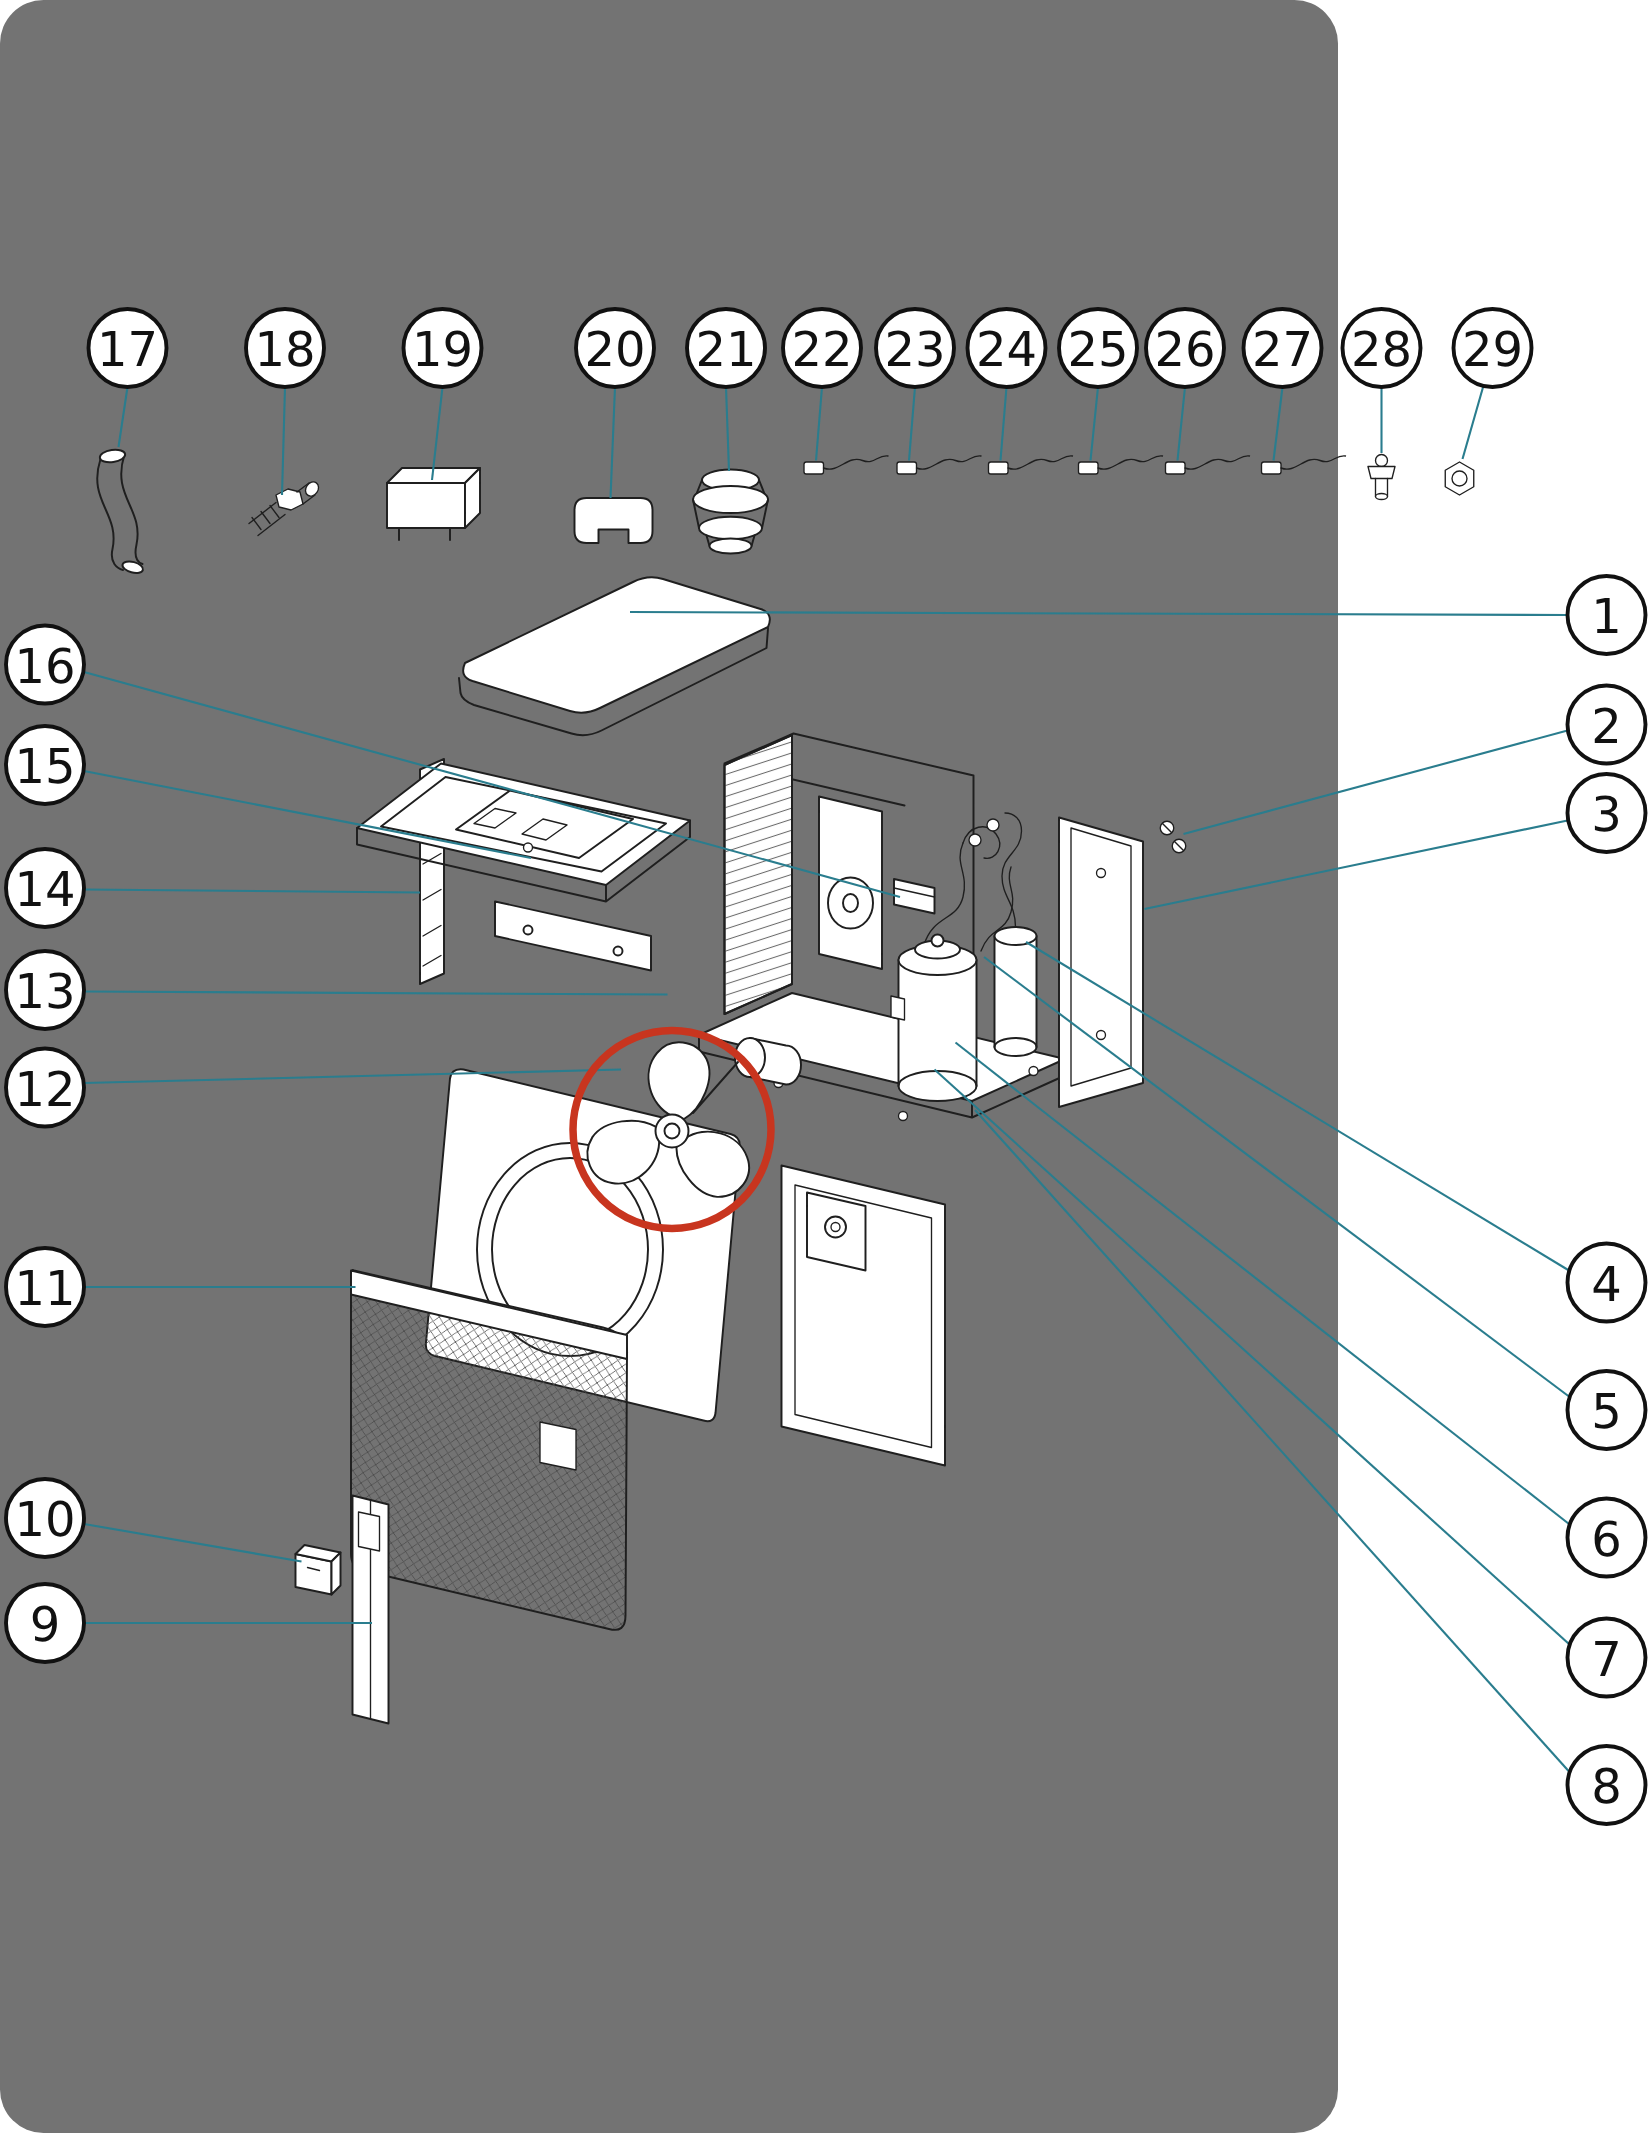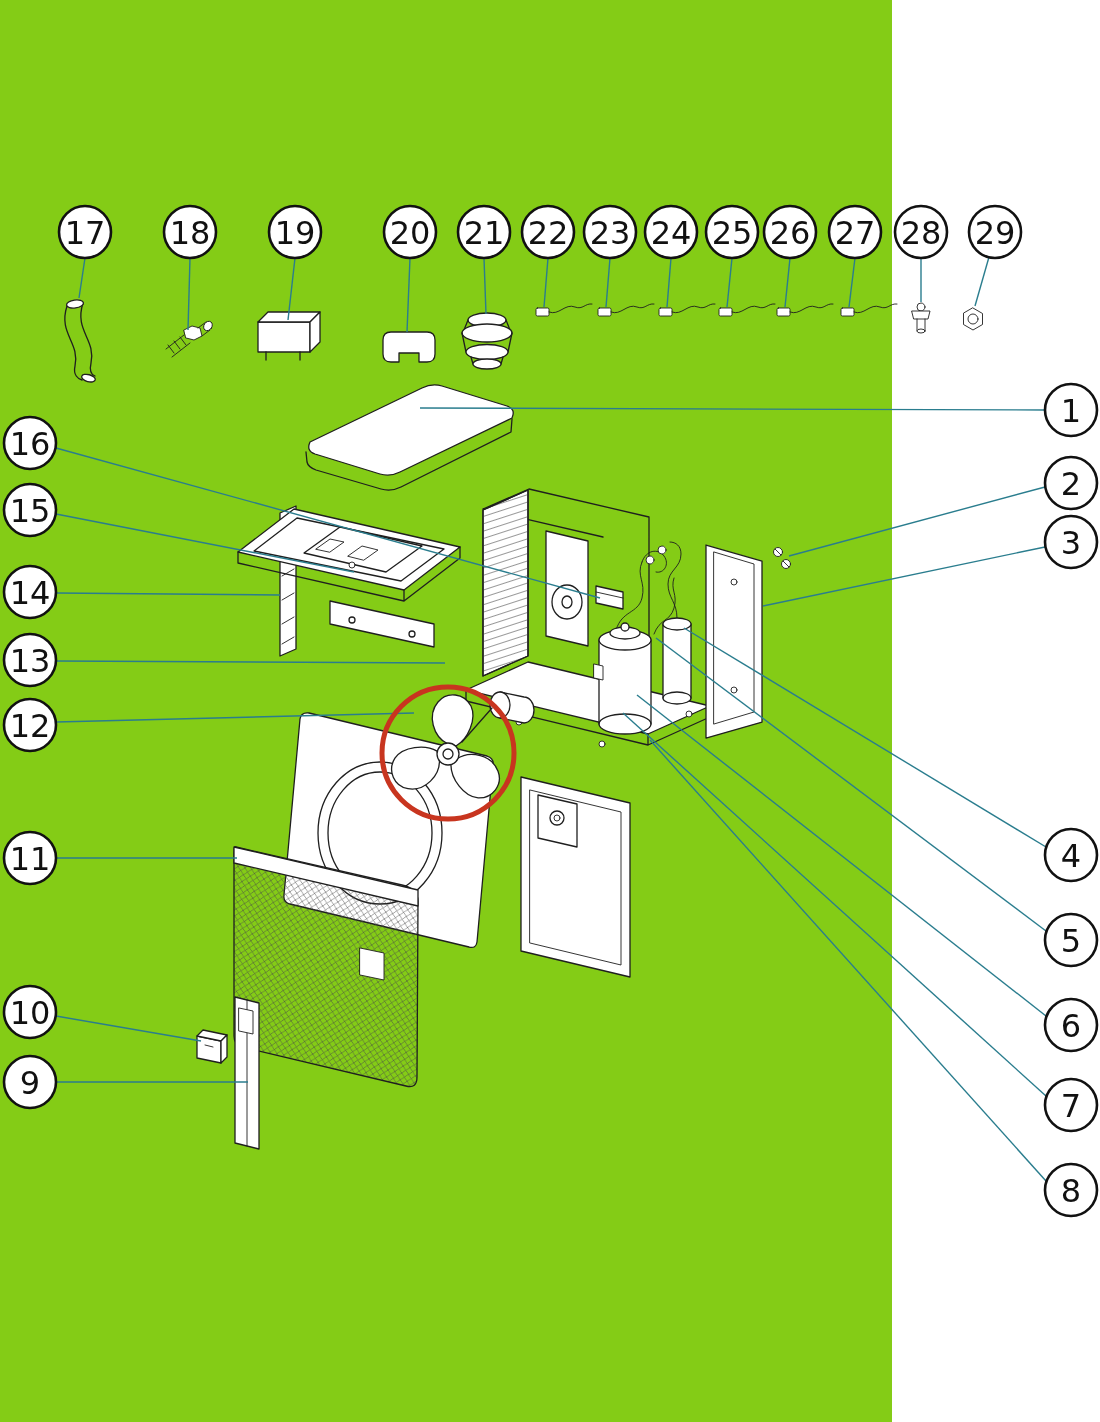--- a/index.html
+++ b/index.html
@@ -1,21 +1,22 @@
 <!DOCTYPE html>
 <html><head>
 <meta charset="utf-8">
 <style>
   html, body { margin: 0; padding: 0; background: #ffffff; }
   .stage {
     position: relative;
     width: 892px;
     height: 1422px;
-    background: #84cc16;
+    background: #737373;
     font-family: "DejaVu Sans", "Liberation Sans", sans-serif;
+    border-radius: 29px;
   }
   svg { display: block; }
   .art {
     stroke: #1f1f1f;
     stroke-width: 1.3;
     fill: none;
     stroke-linecap: round;
     stroke-linejoin: round;
   }
   .thin { stroke-width: 0.9; }

